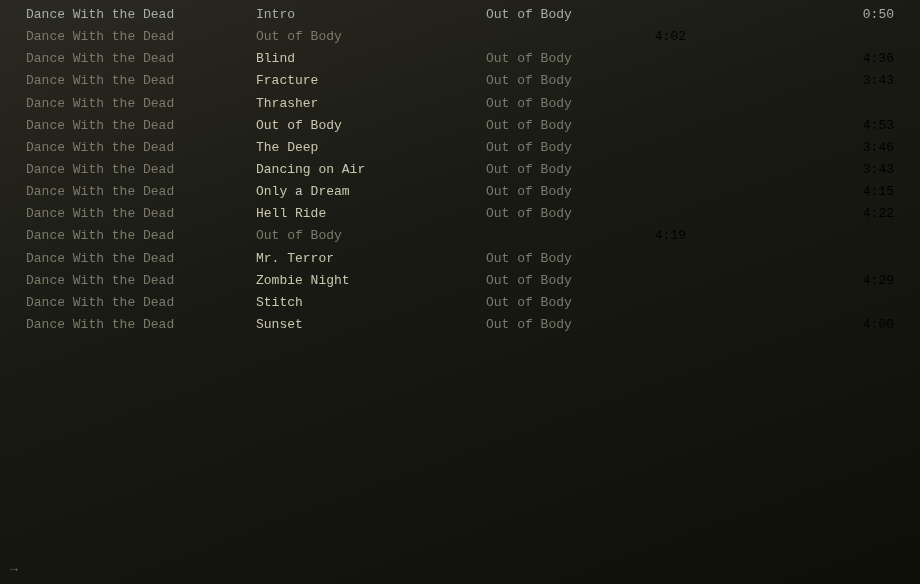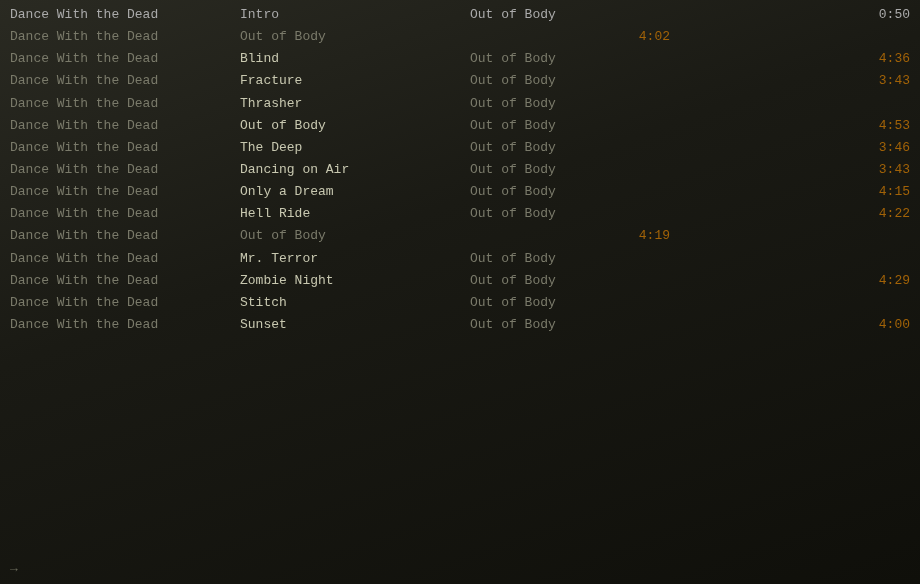--- a/index.html
+++ b/index.html
@@ -19,21 +19,21 @@
       position: relative;
     }
 
     .track-list {
       padding: 4px 0;
     }
 
     .track-row {
       display: grid;
       grid-template-columns: 230px 230px 200px 1fr;
-      padding: 1px 10px;
+      padding: 1px 26px;
       line-height: 1.55;
       cursor: default;
     }
 
     .track-row:first-child {
       color: #b0b09a;
     }
 
     .col-artist {
       color: #7a7a6a;
@@ -42,21 +42,21 @@
     .col-title {
       color: #c8c8b0;
     }
 
     .col-album {
       color: #7a7a6a;
     }
 
     .col-duration {
       text-align: right;
-      color: #a16207;
+      color: #000000;
     }
 
     .track-row:first-child .col-artist,
     .track-row:first-child .col-title,
     .track-row:first-child .col-album,
     .track-row:first-child .col-duration {
       color: #aaaaaa;
     }
 
     .arrow-indicator {

